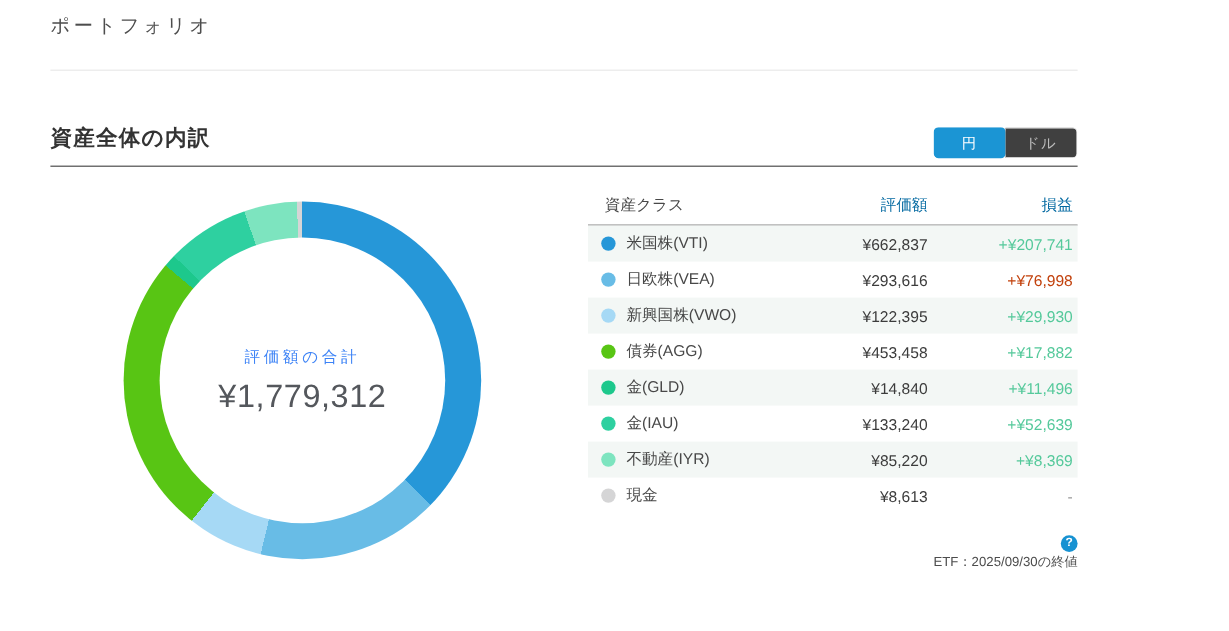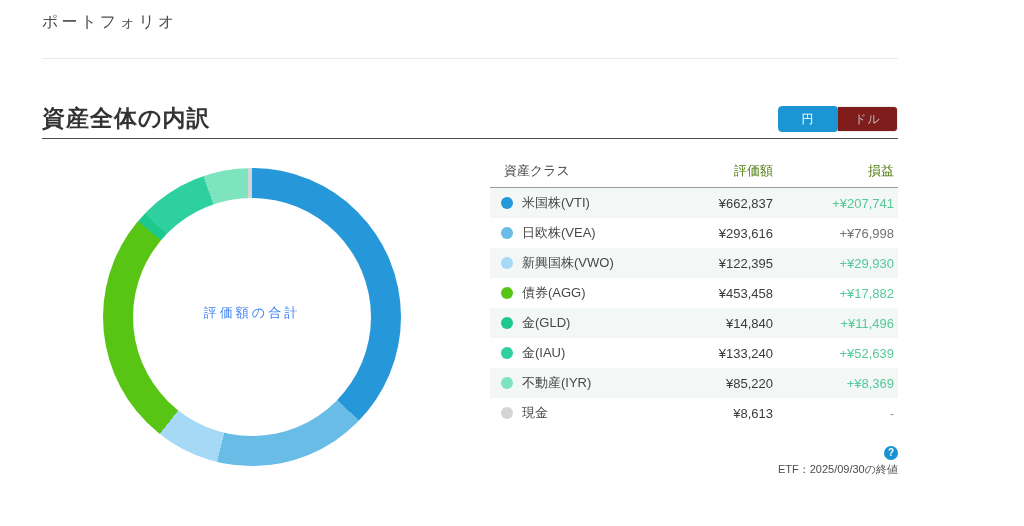--- a/index.html
+++ b/index.html
@@ -10,32 +10,32 @@
   .page-title {
     position: absolute; left: 42px; top: 12px;
     font-size: 16px; color: #4d4d4d; letter-spacing: 3px; font-weight: 400;
   }
   .divider-top {
     position: absolute; left: 42px; top: 58px; width: 856px; height: 1px;
     background: #e9e9e9;
   }
   .section-heading {
     position: absolute; left: 42px; top: 103px;
-    font-size: 23px; font-weight: 700; color: #333; letter-spacing: 1px;
+    font-size: 18px; font-weight: 700; color: #333; letter-spacing: 1px;
   }
   .currency-toggle {
     position: absolute; left: 778px; top: 106px; width: 120px; height: 26px;
     display: flex; border-radius: 4px; overflow: hidden;
   }
   .toggle-btn {
     width: 60px; height: 26px; display: flex; align-items: center; justify-content: center;
     font-size: 12px; cursor: pointer; border: none; letter-spacing: 1px;
   }
   .toggle-btn.active { color: #fff; border-radius: 4px; }
-  .toggle-btn.inactive { background: #7f1d1d; color: #bcbcbc; border: 1px solid #efefef; border-left: none; border-radius: 0 4px 4px 0; }
+  .toggle-btn.inactive { background: #404040; color: #bcbcbc; border: 1px solid #efefef; border-left: none; border-radius: 0 4px 4px 0; }
   .divider-dark {
     position: absolute; left: 42px; top: 138px; width: 856px; height: 1px;
     background: #4e4e4e;
   }
 
   
   .donut {
     position: absolute; left: 103px; top: 168px; width: 298px; height: 298px;
   }
   .donut-ring { position: absolute; inset: 0; border-radius: 50%; }
@@ -55,21 +55,21 @@
   .t-header {
     display: flex; align-items: center; height: 33px;
     border-bottom: 1px solid #999; font-size: 13px; color: #555; justify-content: center;
   }
   .t-row { display: flex; align-items: center; height: 30px; font-size: 13px; }
   .t-row:nth-child(even) { background: #f3f7f5; }
   .col-name { width: 170px; padding-left: 11px; display: flex; align-items: center; color: #484848; }
   .col-value { width: 113px; text-align: right; color: #3c3c3c; }
   .col-gain { width: 125px; text-align: right; padding-right: 4px; }
   .t-header .col-name { padding-left: 14px; }
-  .t-header .col-value, .t-header .col-gain { color: #4d7c0f; }
+  .t-header .col-value, .t-header .col-gain { color: #0369a1; }
   .asset-dot {
     width: 12px; height: 12px; border-radius: 50%; margin-right: 9px; flex: 0 0 12px;
   }
   .gain-pos { }
   .gain-none { color: #999; }
 
   
   .footer {
     position: absolute; left: 42px; top: 444px; width: 856px;
     text-align: right; font-size: 11px; color: #4c4c4c; line-height: 17px;
@@ -95,20 +95,21 @@
     <button class="toggle-btn inactive">ドル</button>
   </div>
 
   <div class="divider-dark"></div>
 
   <div class="donut">
     <div class="donut-ring" id="donut-ring" style="background: conic-gradient(rgb(38, 151, 216) 0deg, rgb(38, 151, 216) 134.109deg, rgb(104, 188, 230) 134.109deg, rgb(104, 188, 230) 193.515deg, rgb(166, 217, 245) 193.515deg, rgb(166, 217, 245) 218.278deg, rgb(88, 197, 20) 218.278deg, rgb(88, 197, 20) 310.024deg, rgb(29, 200, 140) 310.024deg, rgb(29, 200, 140) 314.057deg, rgb(46, 208, 160) 314.057deg, rgb(46, 208, 160) 341.015deg, rgb(125, 228, 191) 341.015deg, rgb(125, 228, 191) 358.257deg, rgb(213, 213, 214) 358.257deg, rgb(213, 213, 214) 360deg);"></div>
     <div class="donut-hole"></div>
     <div class="donut-center">
       <div class="donut-center-label">評価額の合計</div>
+      <div class="donut-center-value">¥1,779,312</div>
     </div>
   </div>
 
   <div class="asset-table">
     <div class="t-header">
       <div class="col-name">資産クラス</div>
       <div class="col-value">評価額</div>
       <div class="col-gain">損益</div>
     </div>
 
@@ -119,21 +120,21 @@
         </div>
       <div class="col-value">¥662,837</div>
       <div class="col-gain gain-pos" style="color: rgb(85, 201, 155);">+¥207,741</div>
     </div>
     <div class="t-row">
       <div class="col-name">
           <span class="asset-dot" style="background: rgb(104, 188, 230);"></span>
           <span>日欧株(VEA)</span>
         </div>
       <div class="col-value">¥293,616</div>
-      <div class="col-gain gain-pos" style="color: #737373;">+¥76,998</div>
+      <div class="col-gain gain-pos" style="color: #c2410c;">+¥76,998</div>
     </div>
     <div class="t-row">
       <div class="col-name">
           <span class="asset-dot" style="background: rgb(166, 217, 245);"></span>
           <span>新興国株(VWO)</span>
         </div>
       <div class="col-value">¥122,395</div>
       <div class="col-gain gain-pos" style="color: rgb(85, 201, 155);">+¥29,930</div>
     </div>
     <div class="t-row">

